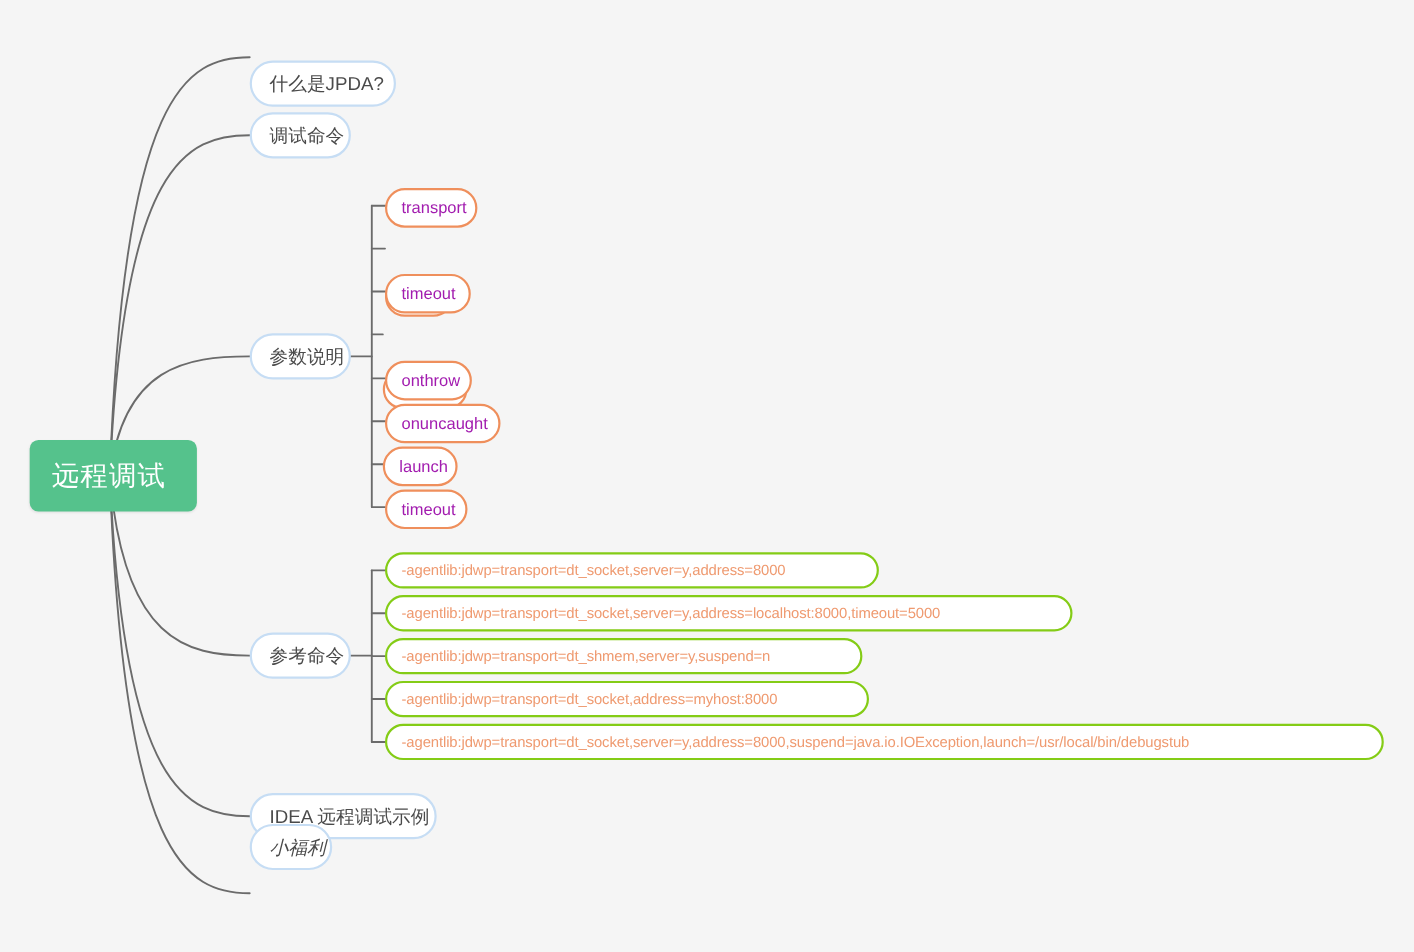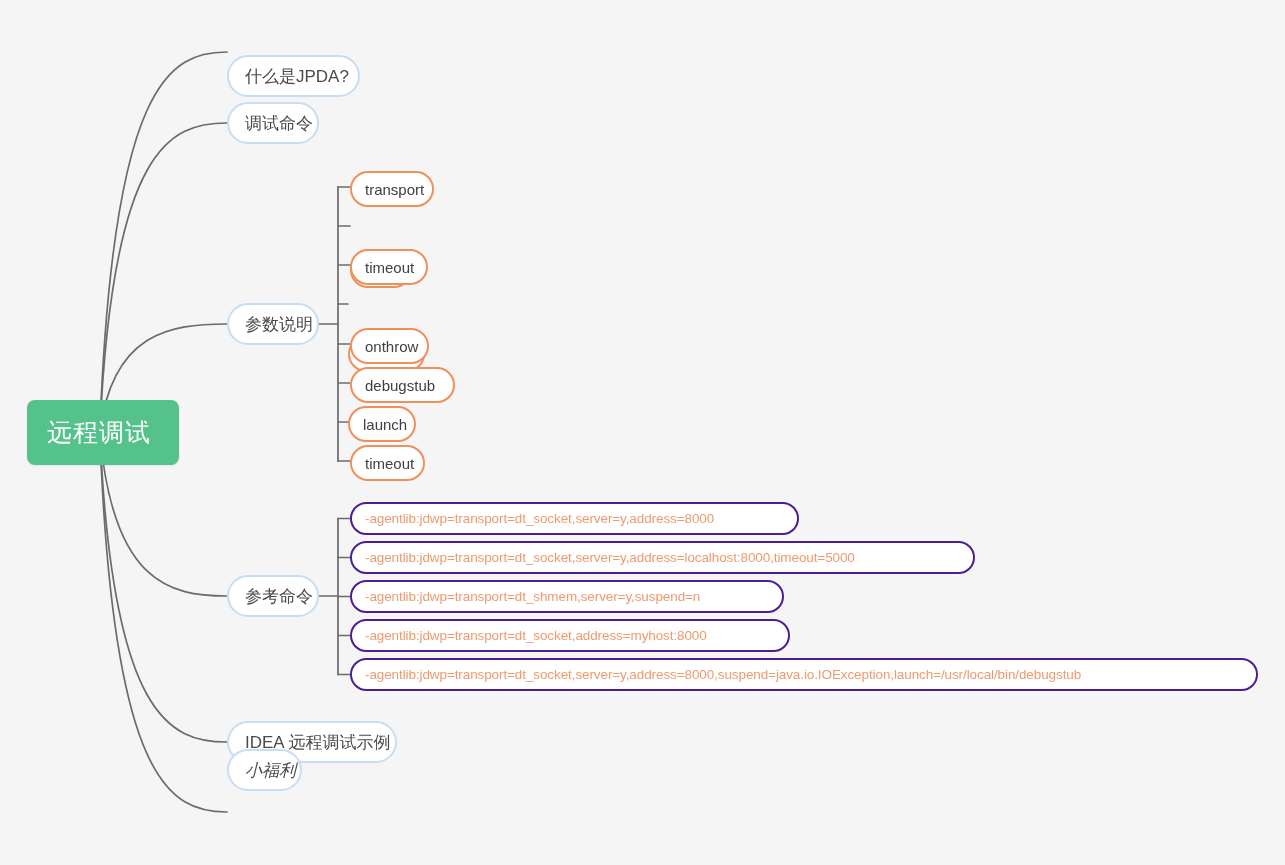--- a/index.html
+++ b/index.html
@@ -53,27 +53,27 @@
     border-radius: 22px;
     color: #4a4a4a;
     font-size: 17px;
     padding: 0 16px;
   }
   
   .node-l2 {
     background: #ffffff;
     border: 2px solid #ef8f5c;
     border-radius: 20px;
-    color: #404040;
+    color: #a21caf;
     font-size: 15px;
     padding: 16px 13px;
   }
   .node-cmd {
     background: #ffffff;
-    border: 2px solid #4c1d95;
+    border: 2px solid #84cc16;
     border-radius: 18px;
     color: #ef9a70;
     font-size: 13.5px;
     padding: 0 13px;
     letter-spacing: -0.1px;
   }
 </style>
 </head>
 <body>
 
@@ -106,21 +106,21 @@
   <div id="nodes">
       <div class="node node-root" style="left: 27px; top: 400px; width: 152px; height: 65px;">远程调试</div>
       <div class="node node-l1" style="left: 227px; top: 31px; width: 133px; height: 42px; margin-top: 24px;">什么是JPDA?</div>
       <div class="node node-l1" style="left: 227px; top: 102px; width: 92px; height: 42px;">调试命令</div>
       <div class="node node-l1" style="left: 227px; top: 303px; width: 92px; height: 42px;">参数说明</div>
       <div class="node node-l2" style="left: 350px; top: 171px; width: 84px; height: 32px;">transport</div>
       <div class="node node-l2" style="left: 350px; top: 210px; width: 62px; height: 32px; margin-top: 42px;">server</div>
       <div class="node node-l2" style="left: 350px; top: 249px; width: 78px; height: 32px;">timeout</div>
       <div class="node node-l2" style="left: 348px; top: 288px; width: 77px; height: 24px; margin-top: 48px;">address</div>
       <div class="node node-l2" style="left: 350px; top: 328px; width: 79px; height: 32px;">onthrow</div>
-      <div class="node node-l2" style="left: 350px; top: 367px; width: 105px; height: 32px;">debugstub</div>
+      <div class="node node-l2" style="left: 350px; top: 367px; width: 105px; height: 32px;">onuncaught</div>
       <div class="node node-l2" style="left: 348px; top: 406px; width: 68px; height: 32px;">launch</div>
       <div class="node node-l2" style="left: 350px; top: 445px; width: 75px; height: 32px;">timeout</div>
       <div class="node node-l1" style="left: 227px; top: 575px; width: 92px; height: 42px;">参考命令</div>
       <div class="node node-cmd" style="left: 350px; top: 502px; width: 449px; height: 33px;">-agentlib:jdwp=transport=dt_socket,server=y,address=8000</div>
       <div class="node node-cmd" style="left: 350px; top: 541px; width: 625px; height: 33px;">-agentlib:jdwp=transport=dt_socket,server=y,address=localhost:8000,timeout=5000</div>
       <div class="node node-cmd" style="left: 350px; top: 580px; width: 434px; height: 33px;">-agentlib:jdwp=transport=dt_shmem,server=y,suspend=n</div>
       <div class="node node-cmd" style="left: 350px; top: 619px; width: 440px; height: 33px;">-agentlib:jdwp=transport=dt_socket,address=myhost:8000</div>
       <div class="node node-cmd" style="left: 350px; top: 658px; width: 908px; height: 33px;">-agentlib:jdwp=transport=dt_socket,server=y,address=8000,suspend=java.io.IOException,launch=/usr/local/bin/debugstub</div>
       <div class="node node-l1" style="left: 227px; top: 721px; width: 170px; height: 42px;">IDEA 远程调试示例</div>
       <div class="node node-l1" style="left: 227px; top: 749px; width: 75px; height: 42px; font-style: italic;">小福利</div>

